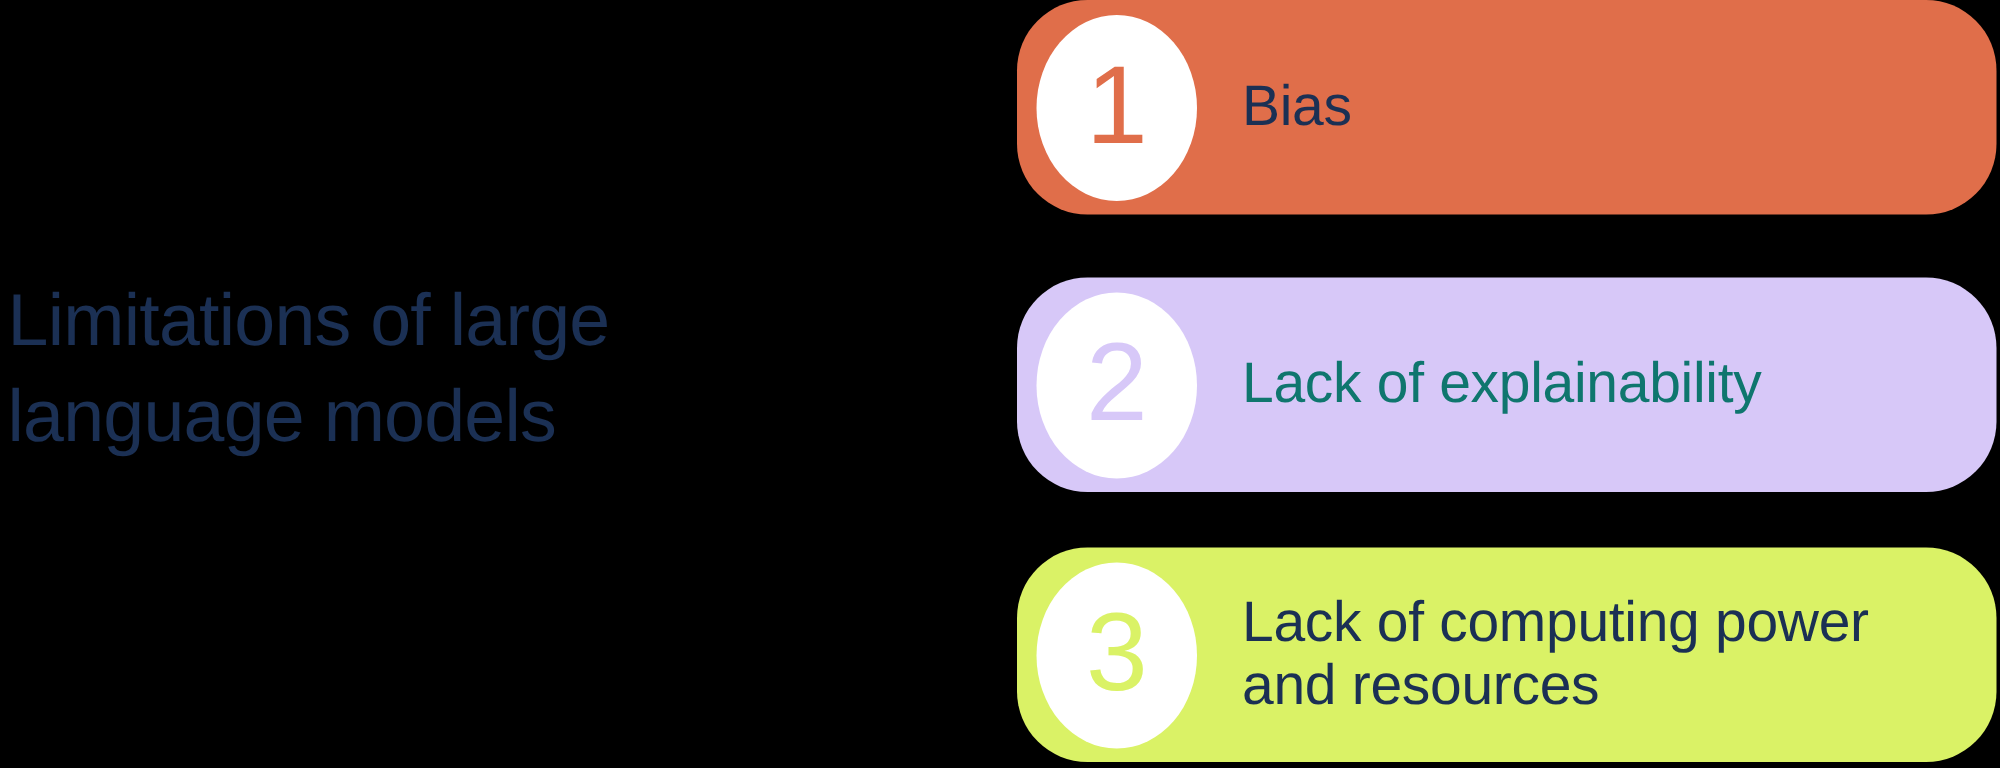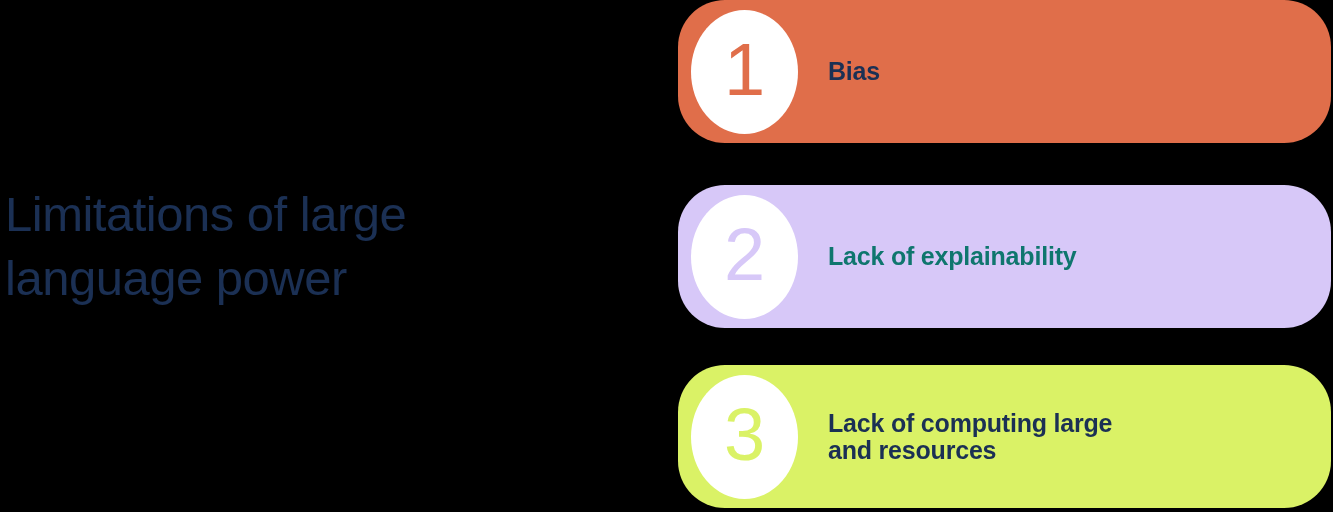--- a/index.html
+++ b/index.html
@@ -47,51 +47,51 @@
     justify-content: center;
   }
   .num {
     font-size: 74px;
     font-weight: 400;
     line-height: 1;
     transform: translateY(-2px);
   }
   .label {
     margin-left: 30px;
-    font-size: 25px;
+    font-size: 38px;
     line-height: 1.08;
-    font-weight: 700;
+    font-weight: 400;
     letter-spacing: -0.2px;
     color: #1B3054;
     white-space: pre-line;
   }
 </style>
 </head>
 <body style="background: rgb(0, 0, 0);">
 
 <div class="stage" style="background: rgb(0, 0, 0);">
 
   <div class="title" style="color: rgb(27, 48, 84);">Limitations of large
-language power</div>
+language models</div>
 
   <div class="card card-0" style="background: rgb(224, 110, 74);">
     <div class="badge" style="background: rgb(255, 255, 255);">
       <span class="num" style="color: rgb(224, 110, 74);">1</span>
     </div>
     <div class="label" style="color: rgb(27, 48, 84);">Bias</div>
   </div>
 
   <div class="card card-1" style="background: rgb(215, 200, 248);">
     <div class="badge" style="background: rgb(255, 255, 255);">
       <span class="num" style="color: rgb(215, 200, 248);">2</span>
     </div>
     <div class="label" style="color: #0f766e;">Lack of explainability</div>
   </div>
 
   <div class="card card-2" style="background: rgb(218, 242, 102);">
     <div class="badge" style="background: rgb(255, 255, 255);">
       <span class="num" style="color: rgb(218, 242, 102);">3</span>
     </div>
-    <div class="label" style="color: rgb(27, 48, 84);">Lack of computing large
+    <div class="label" style="color: rgb(27, 48, 84);">Lack of computing power
 and resources</div>
   </div>
 
 </div>
 
 </body></html>

